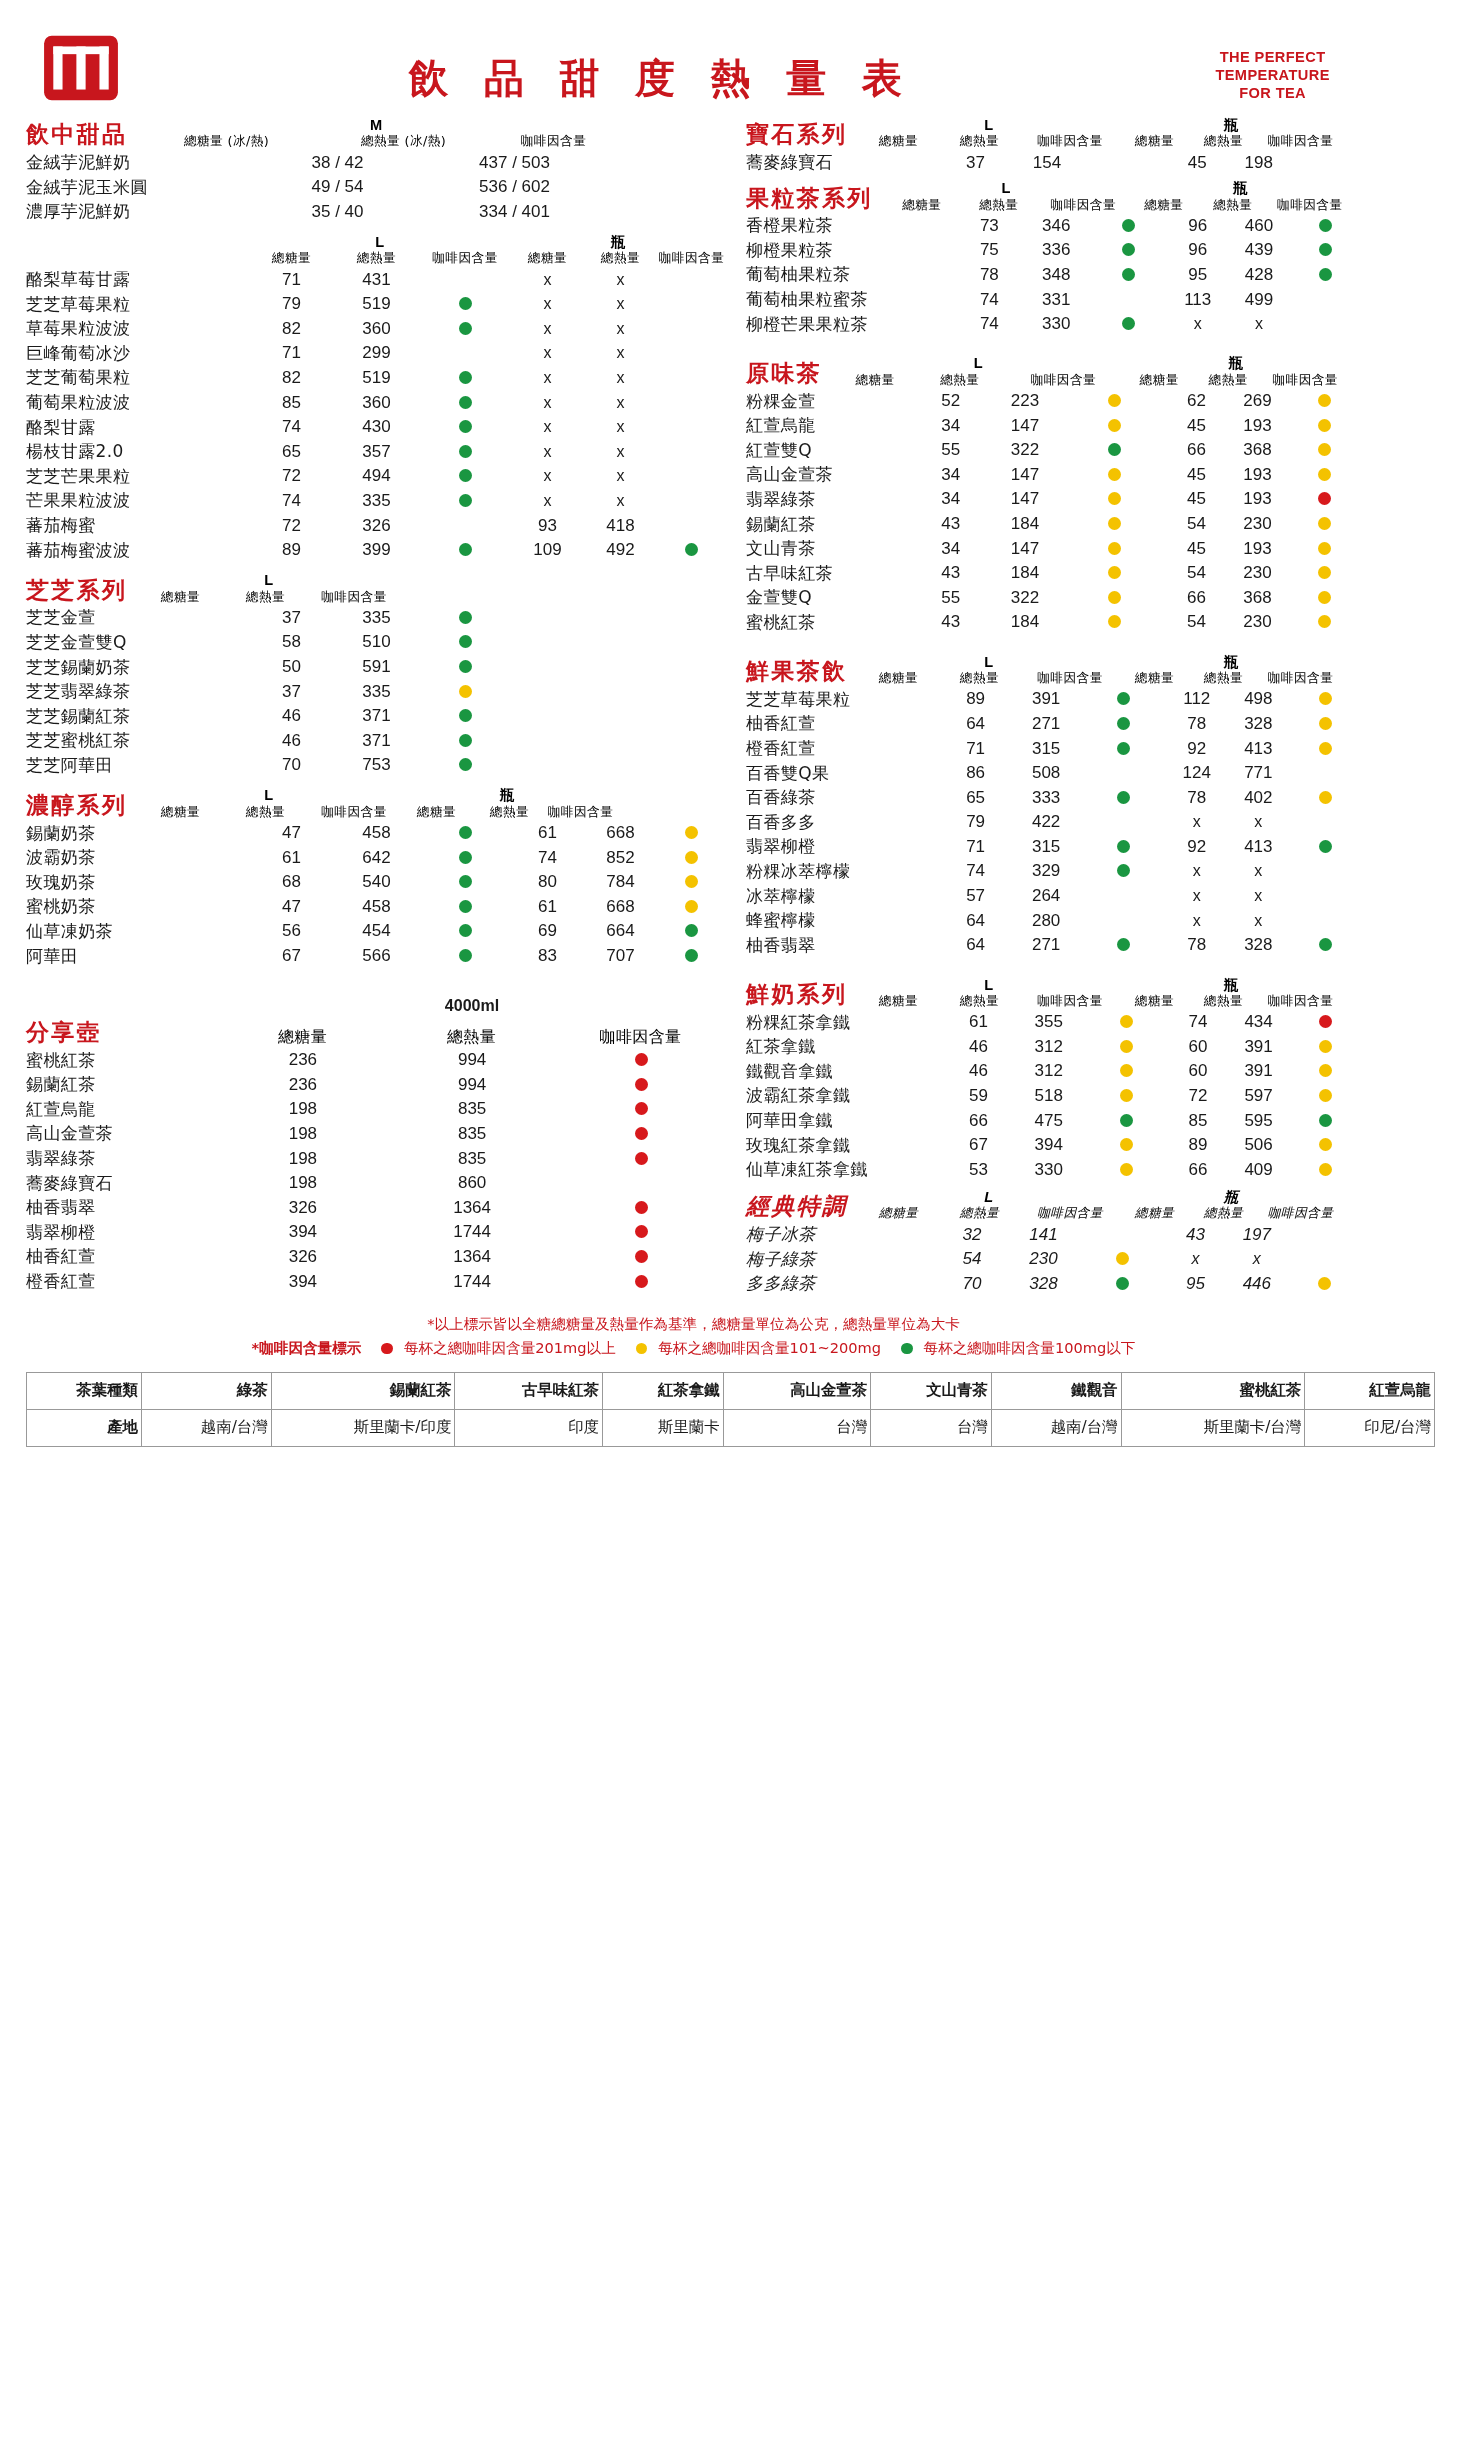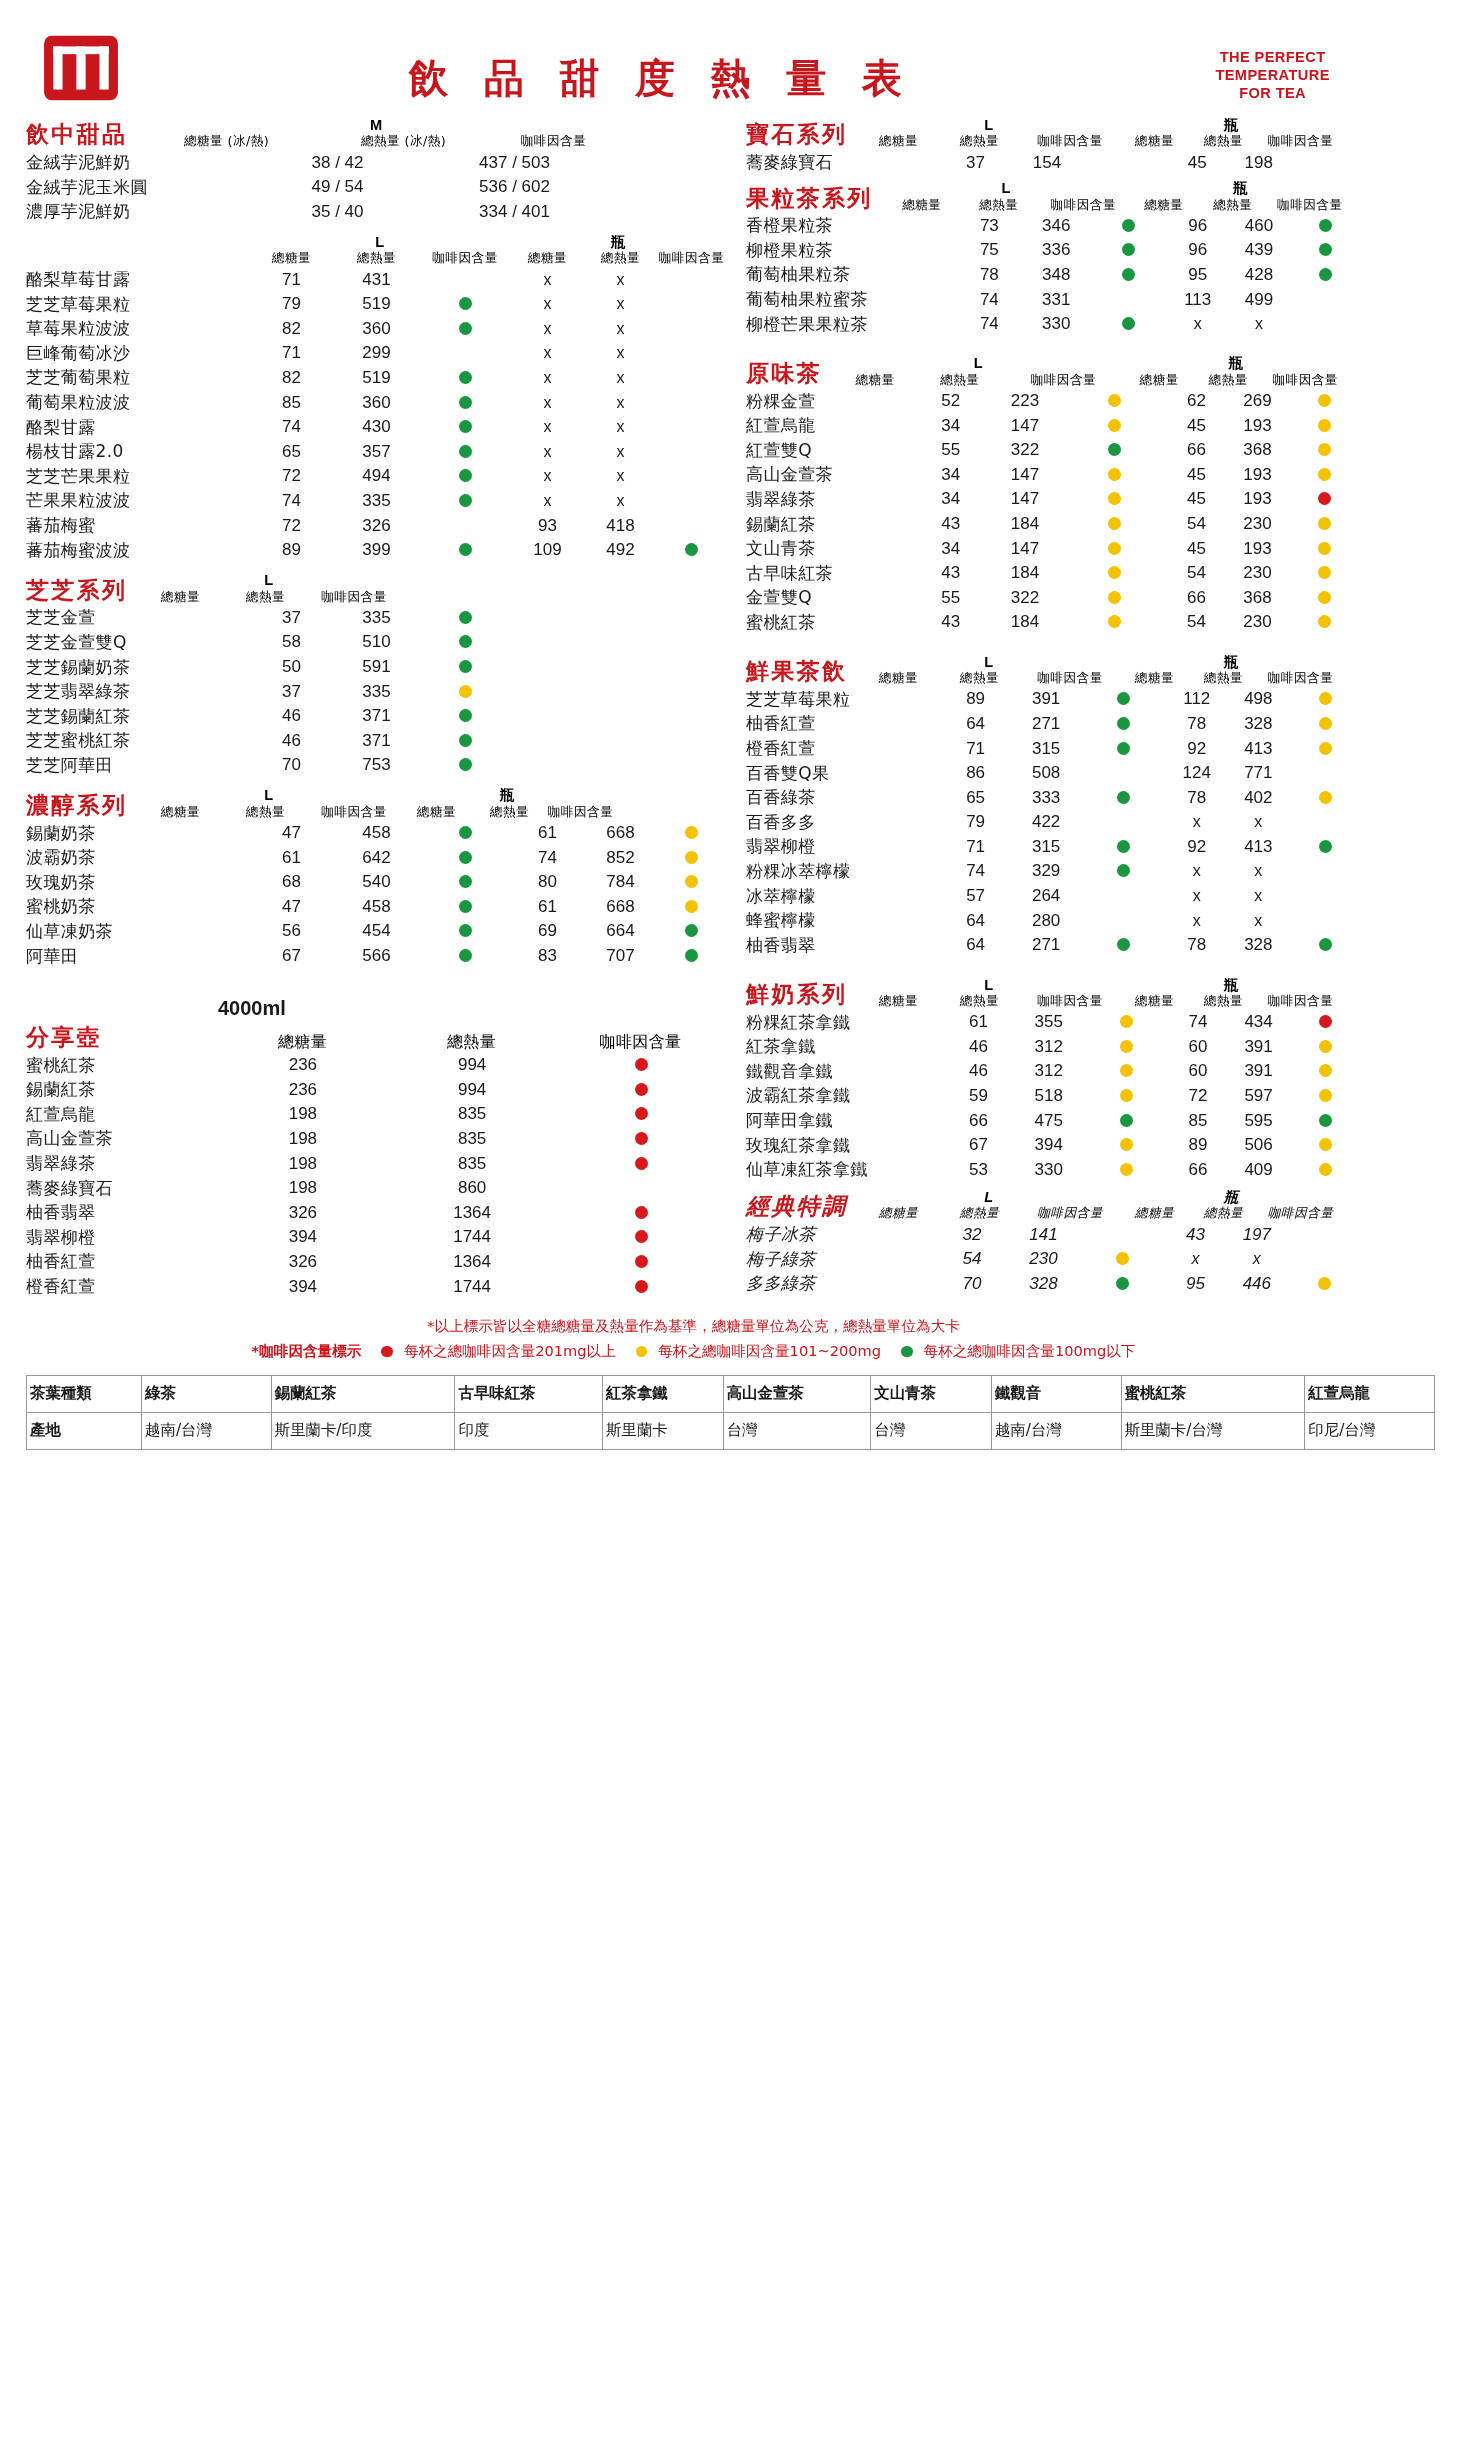--- a/index.html
+++ b/index.html
@@ -145,21 +145,21 @@
   
   table.origin {
     border-collapse: collapse;
     width: 1409px;
     margin: 10.8px auto 0 auto;
     font-size: 15.4px;
     font-family: "DejaVu Sans", sans-serif;
   }
   table.origin th, table.origin td {
     border: 0.8px solid #999;
-    text-align: left;
+    text-align: right;
     padding: 7px 3.1px;
     font-weight: normal;
     height: 37px;
   }
   table.origin th { font-weight: bold; }
   .lead { font-weight: bold; }
 </style>
 </head>
 <body>
 
@@ -505,21 +505,21 @@
                 <td class="dot"><span class="dotmark g"></span></td>
                 <td class="num">83</td>
                 <td class="num">707</td>
                 <td class="dot"><span class="dotmark g"></span></td>
               </tr>
         </tbody>
           </table>
       </div>
 
       <div class="section" style="margin-top:29px;">
-        <div style="width:508px;margin-left:192px;font-size:20px;font-weight:bold;font-family:'Liberation Sans',sans-serif;">4000ml</div>
+        <div style="text-align:center;width:508px;margin-left:192px;font-size:16px;font-weight:bold;font-family:'Liberation Sans',sans-serif;">4000ml</div>
         <div class="sec-head" style="margin-top:1.5px;">
           <div class="sec-title" style="width:192px;">分享壺</div>
           <div class="grp-labels">
             <div class="grp" style="width:508px;">
               <div class="heads">
                 <span style="width:169px;font-size:16px;">總糖量</span>
                 <span style="width:169px;font-size:16px;">總熱量</span>
                 <span style="width:169px;font-size:16px;">咖啡因含量</span>
               </div>
             </div>

